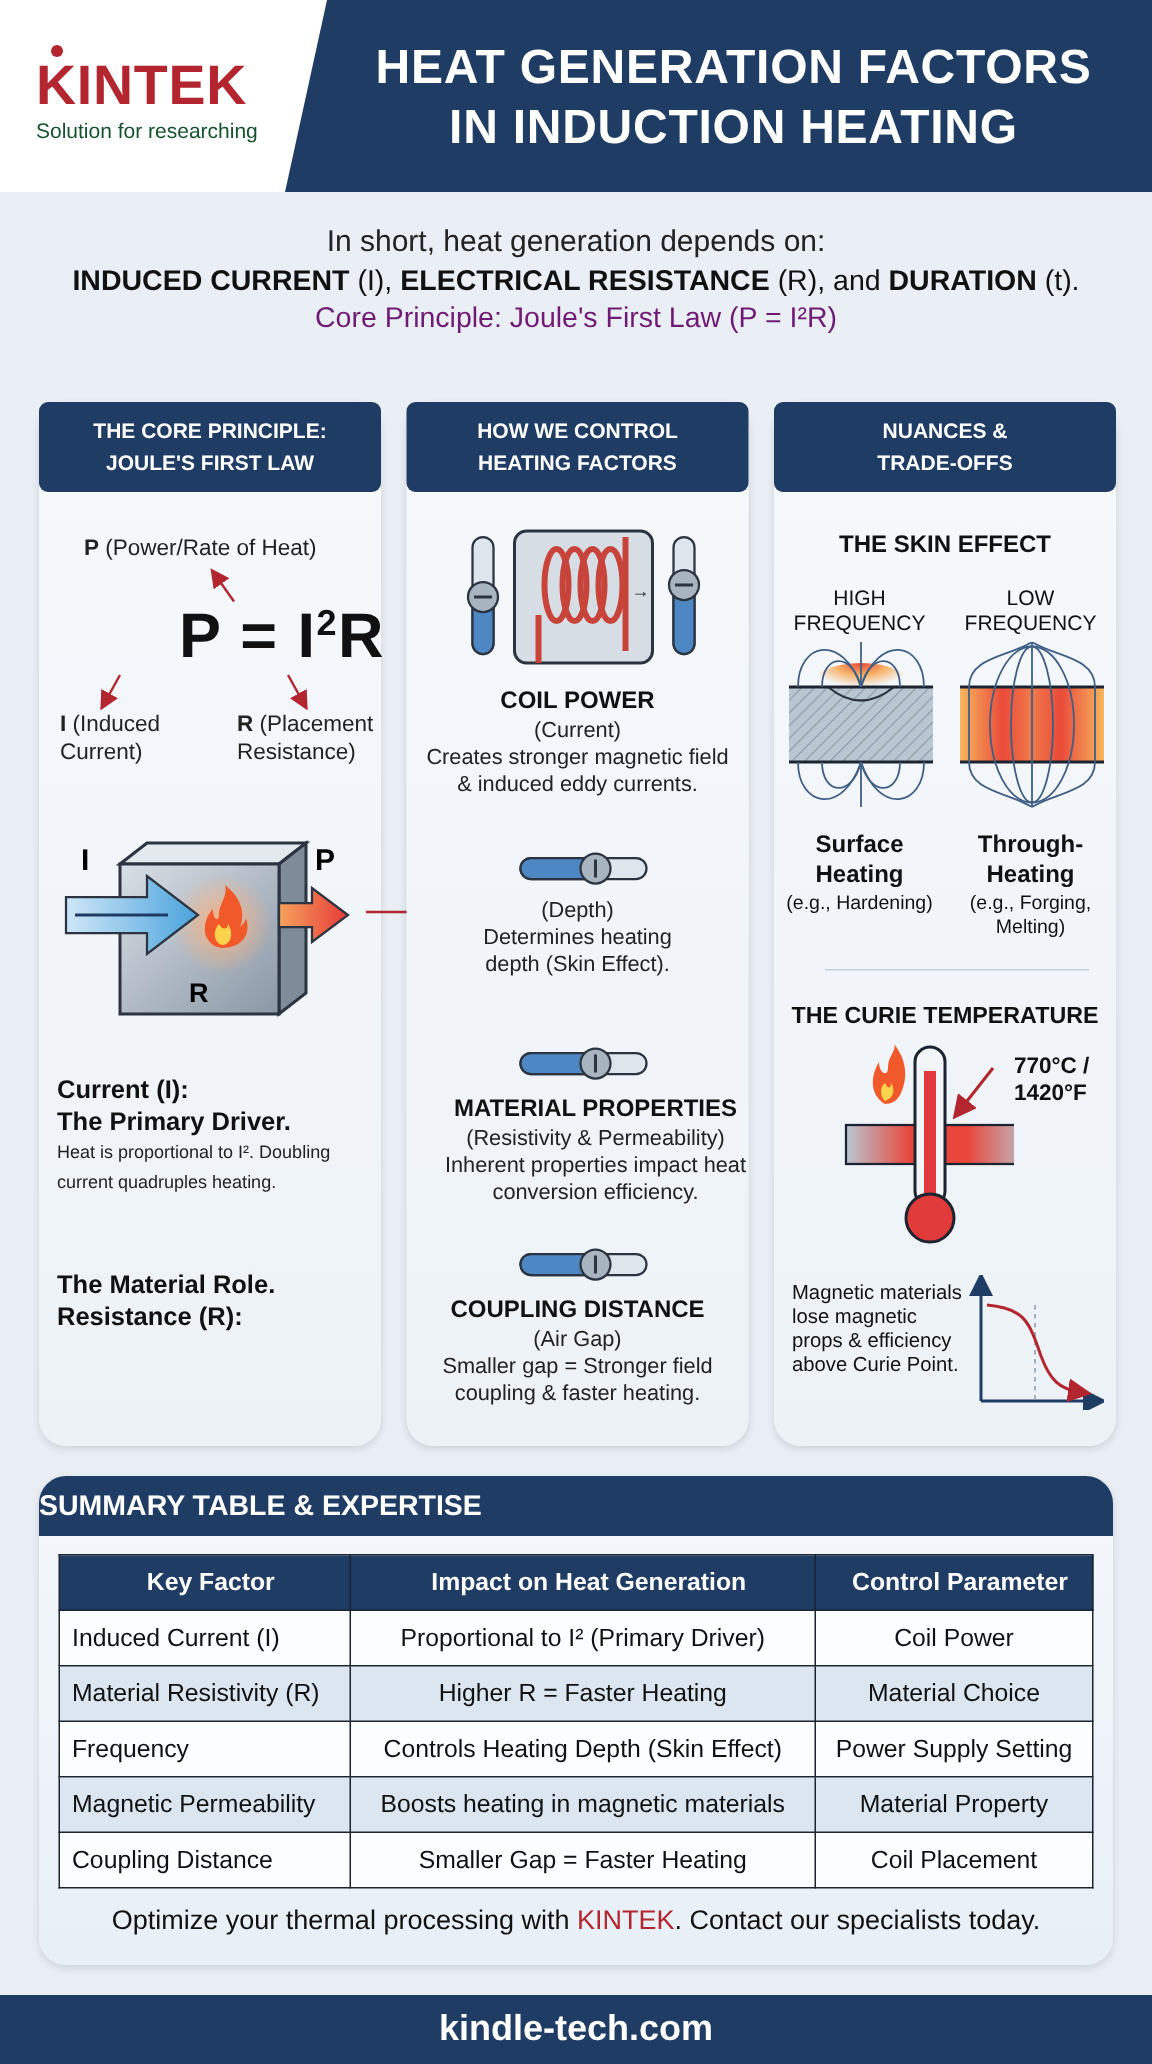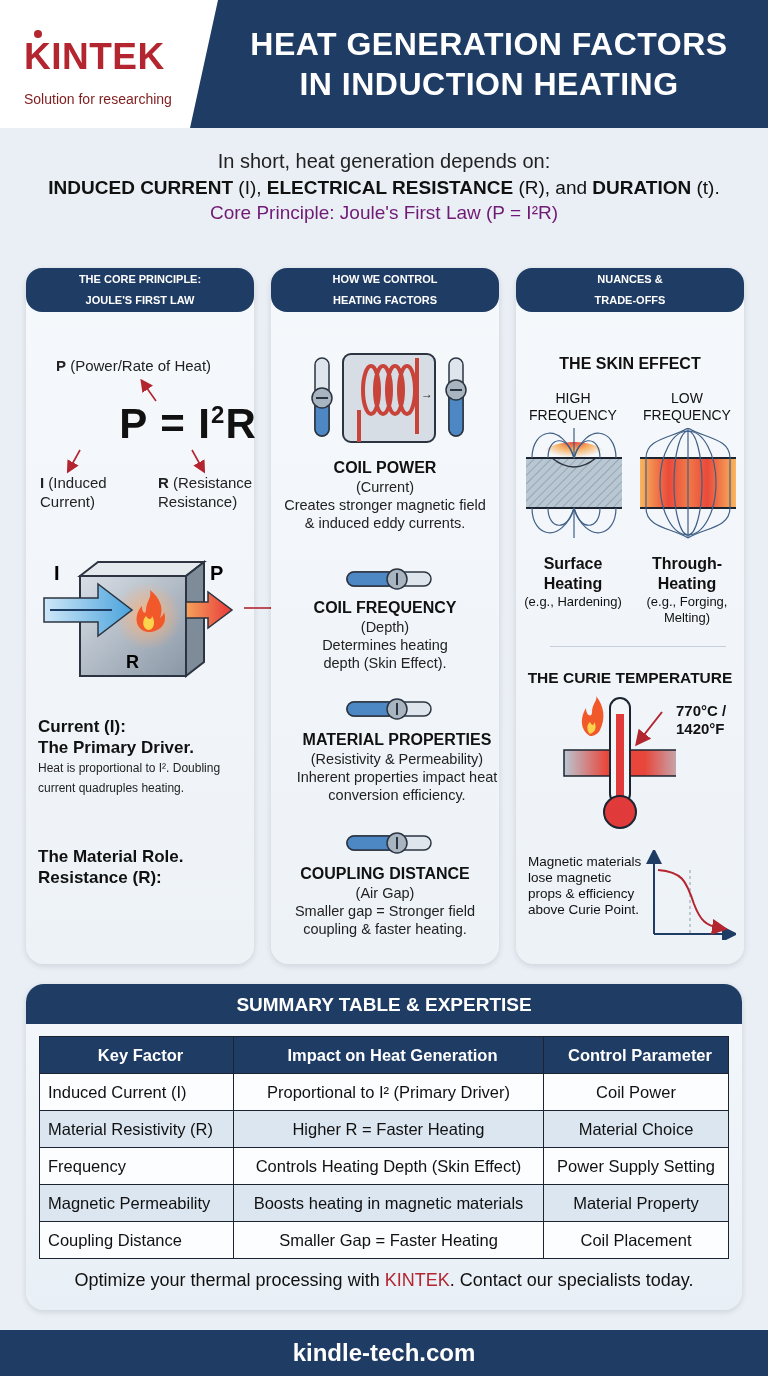--- a/index.html
+++ b/index.html
@@ -13,42 +13,42 @@
   
   .header { position: absolute; left: 0; top: 0; width: 768px; height: 128px; background: #fff; }
   .header-band {
     position: absolute; left: 190px; top: 0; width: 578px; height: 128px;
     background: #1f3c64;
     clip-path: polygon(28px 0, 100% 0, 100% 100%, 0 100%);
   }
   .logo { position: absolute; left: 24px; top: 38px; }
   .logo-word { font-size: 37px; font-weight: bold; color: #b3252f; letter-spacing: 0.5px; line-height: 1; position: relative; }
   .logo-dot { position: absolute; left: 10px; top: -8px; width: 8px; height: 8px; border-radius: 50%; background: #b3252f; }
-  .logo-tag { font-size: 14px; color: #7f1d1d; margin-top: 16px; }
+  .logo-tag { font-size: 14px; color: #14532d; margin-top: 4px; }
   .title {
     position: absolute; left: 224px; top: 24px; width: 530px;
     color: #fff; font-weight: bold; font-size: 32px; line-height: 40px; text-align: center; letter-spacing: 0.5px;
   }
   
   .intro { position: absolute; left: 0; top: 148px; width: 768px; text-align: center; }
   .intro-l1 { font-size: 20px; color: #222; line-height: 26px; }
   .intro-l2 { font-size: 19px; color: #111; line-height: 28px; }
   .intro-l2 b { font-weight: bold; }
   .intro-l3 { font-size: 19px; color: #701a75; }
   
   .card {
     position: absolute; top: 268px; width: 228px; height: 696px;
     background: linear-gradient(#f6f9fc, #edf2f7);
     border-radius: 18px;
     box-shadow: 0 2px 6px rgba(0,0,0,0.12);
   }
   .card-head {
-    position: absolute; left: 0; top: 0; width: 100%; height: 44px;
-    background: #1f3c64; border-radius: 16px;
-    color: #fff; font-weight: bold; font-size: 11px; line-height: 21px;
+    position: absolute; left: 0; top: 0; width: 100%; height: 60px;
+    background: #1f3c64; border-radius: 6px;
+    color: #fff; font-weight: bold; font-size: 14px; line-height: 21px;
     display: flex; align-items: center; justify-content: center; text-align: center;
   }
   .c1 { left: 26px; } .c2 { left: 271px; } .c3 { left: 516px; }
   .abs { position: absolute; }
   .center { text-align: center; }
   .sm { font-size: 15px; line-height: 19px; color: #222; }
   .bold { font-weight: bold; }
   .formula { font-size: 42px; font-weight: bold; letter-spacing: 1px; margin-left: 48px; }
   .formula sup { font-size: 24px; }
   .desc-h { font-size: 17px; font-weight: bold; line-height: 21px; color: #111; }
@@ -56,21 +56,21 @@
   .ctrl-h { font-size: 16px; font-weight: bold; color: #111; line-height: 20px; }
   .ctrl-t { font-size: 14.5px; color: #222; line-height: 18px; }
   
   .summary {
     position: absolute; left: 26px; top: 984px; width: 716px; height: 326px;
     background: linear-gradient(#f4f8fb, #e8eff6); border-radius: 18px;
     box-shadow: 0 2px 6px rgba(0,0,0,0.12);
   }
   .summary-head {
     height: 40px; background: #1f3c64; border-radius: 18px 18px 0 0;
-    color: #fff; font-size: 19px; font-weight: bold; text-align: center; line-height: 42px;
+    color: #fff; font-size: 19px; font-weight: bold; line-height: 42px;
   }
   table {
     position: absolute; left: 13px; top: 52px; width: 690px;
     border-collapse: collapse; font-size: 16.5px;
   }
   th, td { border: 1.5px solid #1b2430; height: 37px; padding: 0 8px; }
   th { background: #1f3c64; color: #fff; font-weight: bold; text-align: center; padding-left: 16px; }
   td { background: #fbfdfe; color: #111; }
   tr:nth-child(even) td { background: #dbe6f0; }
   td.c { text-align: center; }
@@ -127,21 +127,21 @@
     <line x1="54" y1="82" x2="44" y2="100" stroke="#b3252f" stroke-width="1.6" marker-end="url(#ar)"></line>
     <line x1="166" y1="82" x2="176" y2="100" stroke="#b3252f" stroke-width="1.6" marker-end="url(#ar)"></line>
   </svg>
   <div class="abs formula center" style="left:0;top:132px;width:228px;">
     <span>P = I</span><sup>2</sup><span>R</span>
   </div>
   <div class="abs sm" style="left:14px;top:205px;">
     <span class="bold">I</span><span> (Induced</span><br><span>Current)</span>
   </div>
   <div class="abs sm" style="left:132px;top:205px;">
-    <span class="bold">R</span><span> (Resistance</span><br><span>Resistance)</span>
+    <span class="bold">R</span><span> (Placement</span><br><span>Resistance)</span>
   </div>
 
   <svg class="abs" style="left:14px;top:282px;" width="214" height="140">
     <defs>
       <linearGradient id="blk" x1="0" y1="0" x2="1" y2="1">
           <stop offset="0" stop-color="#d9dfe6"></stop>
           <stop offset="1" stop-color="#8a97a6"></stop>
         </linearGradient>
       <linearGradient id="bluea" x1="0" x2="1">
           <stop offset="0" stop-color="#cfe7f8"></stop>
@@ -232,21 +232,20 @@
   </div>
   <div class="abs" style="left:74px;top:300px;">
     <svg width="90" height="22">
         <rect x="2" y="4" width="84" height="14" rx="7" fill="#dfe5ec" stroke="#2b3440" stroke-width="1.5"></rect>
         <rect x="2" y="4" width="50" height="14" rx="7" fill="#4d88c4" stroke="#2b3440" stroke-width="1.5"></rect>
         <circle cx="52" cy="11" r="10" fill="#a8b4c0" stroke="#2b3440" stroke-width="1.5"></circle>
         <line x1="52" y1="5" x2="52" y2="17" stroke="#2b3440" stroke-width="2"></line>
       </svg>
   </div>
   <div class="abs center" style="left:0;top:330px;width:228px;">
-    <div class="ctrl-h">COIL FREQUENCY</div>
     <div class="ctrl-t">(Depth)</div>
     <div class="ctrl-t" style="padding:0 50px;">Determines heating depth (Skin Effect).</div>
   </div>
   <div class="abs" style="left:74px;top:430px;">
     <svg width="90" height="22">
         <rect x="2" y="4" width="84" height="14" rx="7" fill="#dfe5ec" stroke="#2b3440" stroke-width="1.5"></rect>
         <rect x="2" y="4" width="50" height="14" rx="7" fill="#4d88c4" stroke="#2b3440" stroke-width="1.5"></rect>
         <circle cx="52" cy="11" r="10" fill="#a8b4c0" stroke="#2b3440" stroke-width="1.5"></circle>
         <line x1="52" y1="5" x2="52" y2="17" stroke="#2b3440" stroke-width="2"></line>
       </svg>

